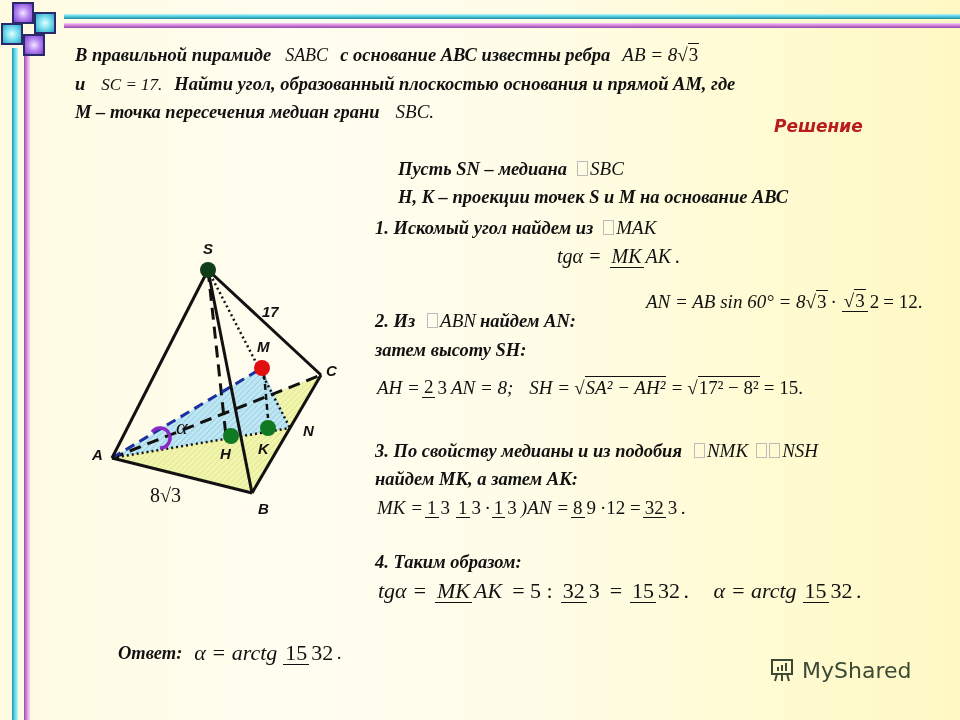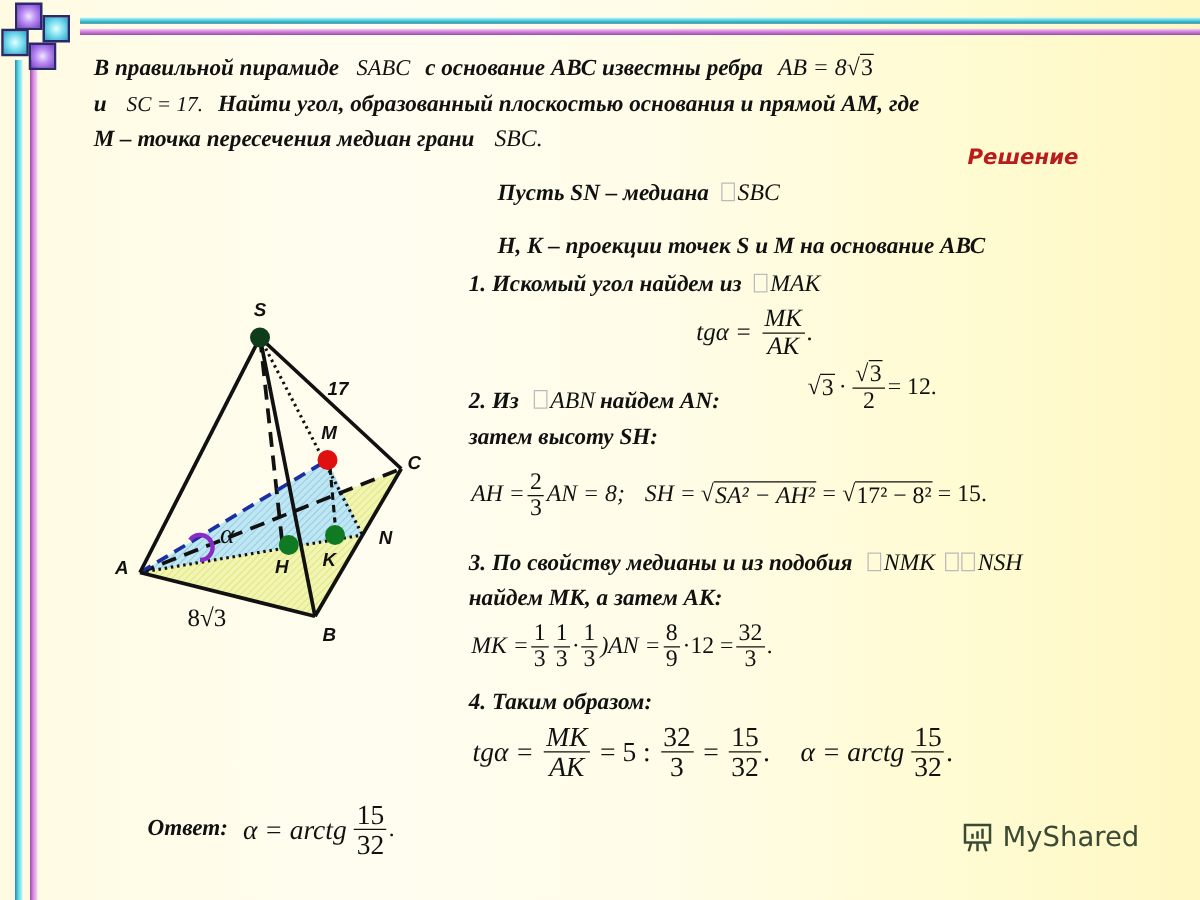--- a/index.html
+++ b/index.html
@@ -17,21 +17,21 @@
   .hbar { position: absolute; left: 64px; width: 896px; height: 5px; }
   .hbar.cyan { top: 14px; background: linear-gradient(180deg, #bff6fb 0%, #5fd6e6 40%, #1d8da3 100%); }
   .hbar.purple { top: 23px; background: linear-gradient(180deg, #f4d6f6 0%, #d98ae0 40%, #9a4aa6 100%); }
   .vbar { position: absolute; top: 48px; bottom: 0; width: 6px; }
   .vbar.cyan { left: 12px; background: linear-gradient(90deg, #1d8da3 0%, #5fd6e6 45%, #bff6fb 100%); }
   .vbar.purple { left: 24px; background: linear-gradient(90deg, #9a4aa6 0%, #d98ae0 45%, #f4d6f6 100%); }
 
   .ti { font-style: italic; font-weight: bold; font-size: 18.5px; white-space: nowrap; }
   .m  { font-family: "Liberation Serif", serif; font-style: italic; font-weight: normal; font-size: 19px; white-space: nowrap; }
   .mn { font-style: normal; }
-  .frac { display: inline-flex; flex-direction: column; align-items: center; vertical-align: middle; margin: 0 2px; }
+  .frac { display: inline-flex; flex-direction: row; align-items: center; vertical-align: middle; margin: 0 2px; }
   .frac > span { line-height: 1.05; padding: 0 2px; }
   .frac > span:first-child { border-bottom: 1px solid #111; }
   .sqrt { border-top: 1px solid #111; padding: 0 1px; }
   .ph { display: inline-block; width: 9px; height: 13px; border: 1px solid #bbb; vertical-align: -1px; margin-right: 2px; }
   .reshenie { font-family: "DejaVu Sans", sans-serif; font-weight: bold; font-style: italic; font-size: 17px; color: #b91c1c; }
   .lbl { font-family: "Liberation Sans", sans-serif; font-weight: bold; font-style: italic; font-size: 15px; }
   .logo { font-family: "DejaVu Sans", sans-serif; font-size: 22px; color: #3b4a34; display: flex; align-items: center; gap: 6px; }
 </style>
 </head>
 <body>
@@ -56,21 +56,21 @@
   <span class="m" style="margin:0 8px 0 12px;font-size:17px;">SC = 17.</span>
   <span class="ti">Найти угол, образованный плоскостью основания и прямой АМ, где</span>
 </div>
 <div class="abs" style="left:75px;top:101px;">
   <span class="ti">М – точка пересечения медиан грани</span>
   <span class="m" style="margin-left:12px;">SBC.</span>
 </div>
 
 <div class="abs reshenie" style="left:774px;top:116px;">Решение</div>
 
-<div class="abs" style="left:398px;top:144px;">
+<div class="abs" style="left:398px;top:158px;">
   <span class="ti">Пусть SN – медиана</span>
   <span class="m" style="margin-left:6px;"><span class="ph"></span><span>SBC</span></span>
 </div>
 <div class="abs" style="left:398px;top:187px;">
   <span class="ti">H, K – проекции точек S и M на основание АВС</span>
 </div>
 <div class="abs" style="left:375px;top:217px;">
   <span class="ti">1. Искомый угол найдем из</span>
   <span class="m" style="margin-left:6px;"><span class="ph"></span><span>MAK</span></span>
 </div>
@@ -82,20 +82,21 @@
     </span>
   <span>.</span>
 </div>
 
 <div class="abs" style="left:375px;top:310px;display:flex;align-items:flex-end;">
   <span class="ti">2. Из</span>
   <span class="m" style="margin:0 4px 0 12px;"><span class="ph"></span><span>ABN</span></span>
   <span class="ti">найдем AN:</span>
 </div>
 <div class="abs m" style="left:646px;top:290px;display:flex;align-items:center;">
+  <span>AN = AB sin 60° = 8</span>
     <span>√</span>
     <span class="sqrt mn">3</span>
   <span class="mn" style="margin:0 3px;">·</span>
   <span class="frac mn">
       <span>√<span class="sqrt">3</span></span>
       <span>2</span>
     </span>
   <span class="mn">= 12.</span>
 </div>
 <div class="abs" style="left:375px;top:340px;">

